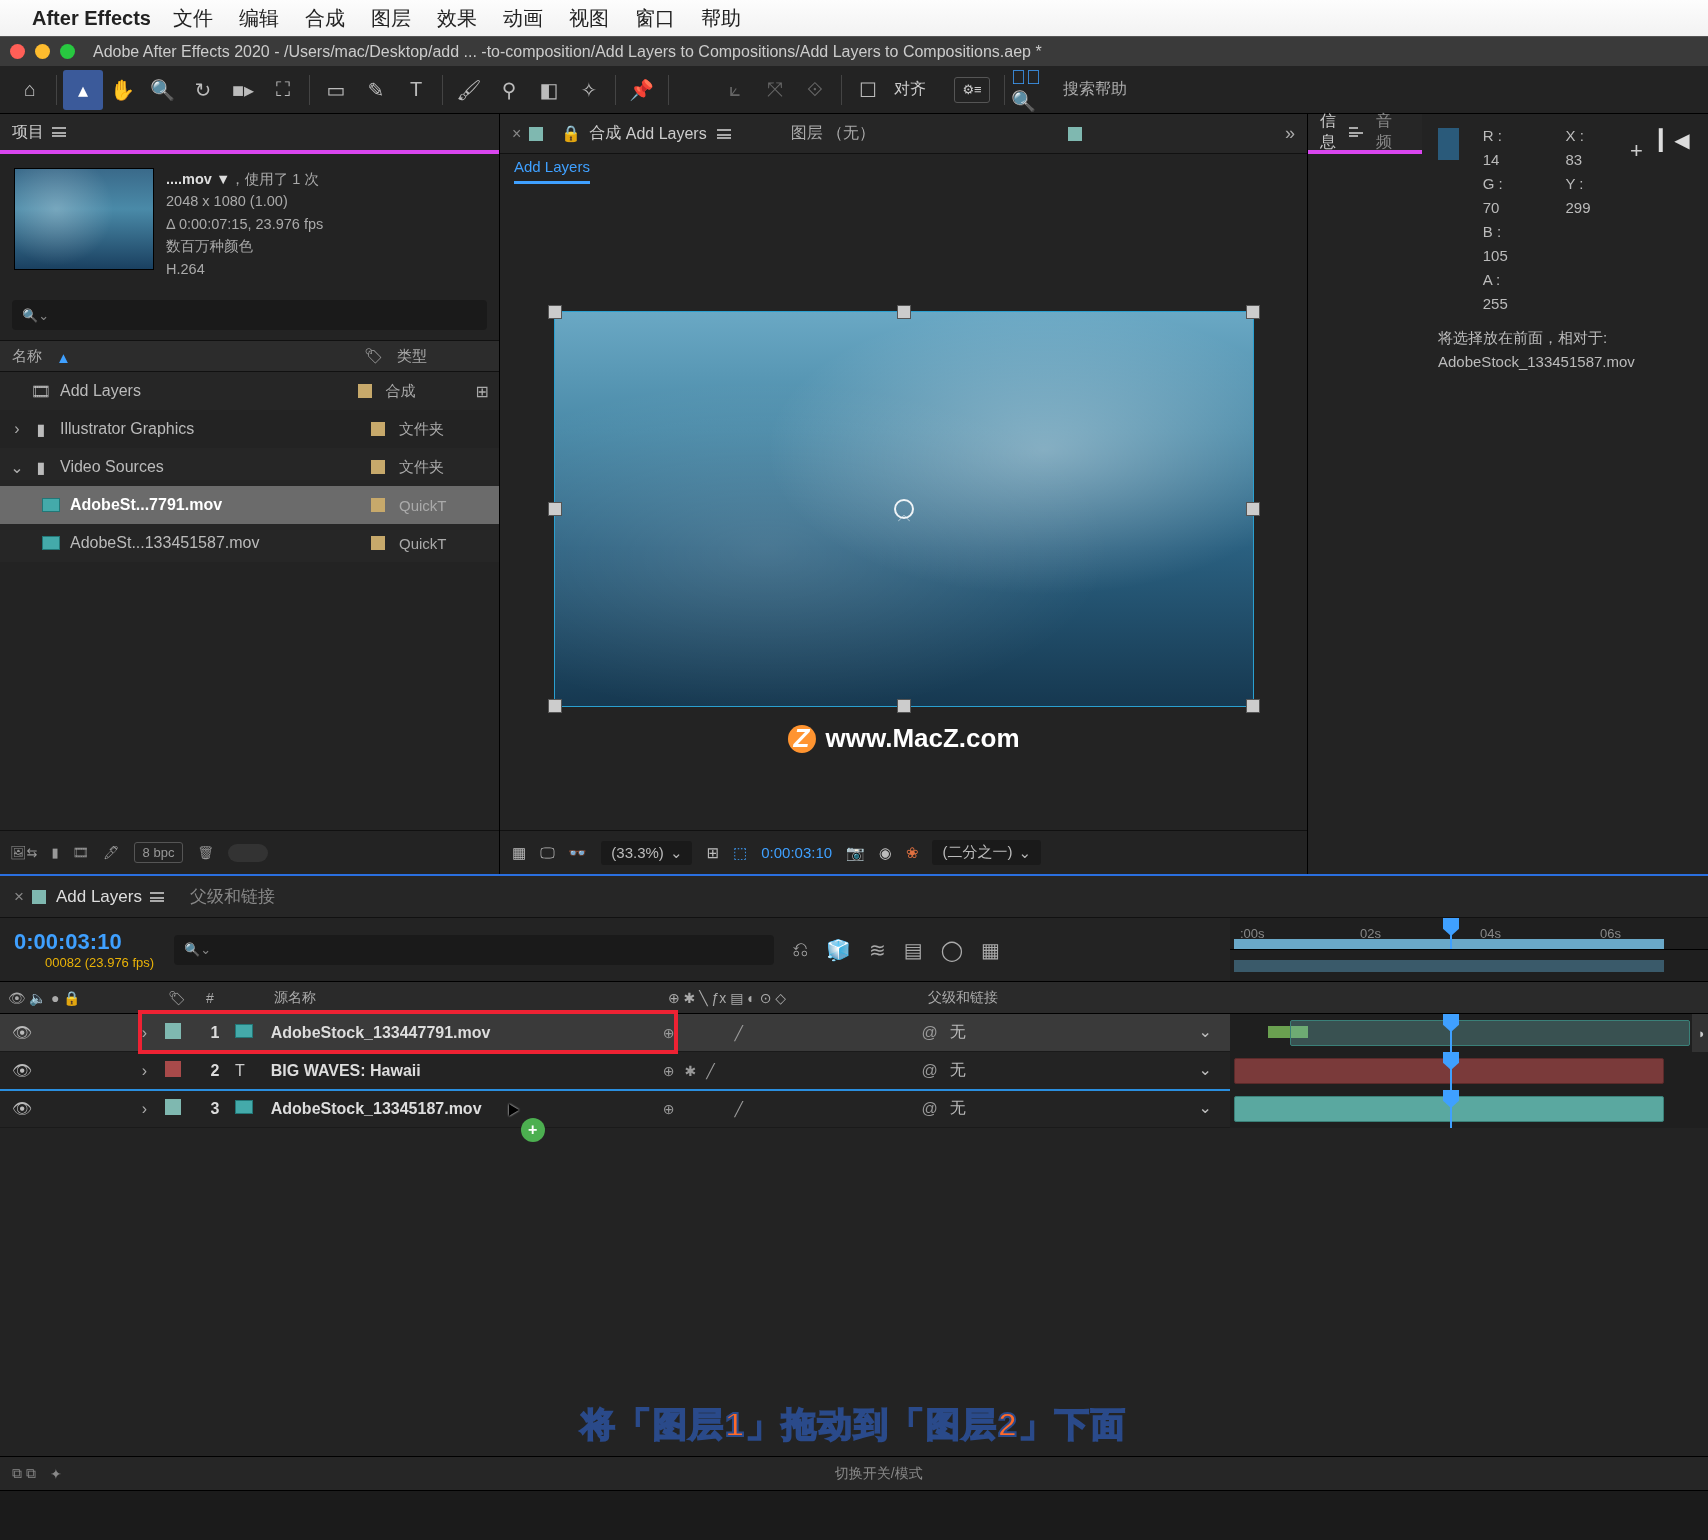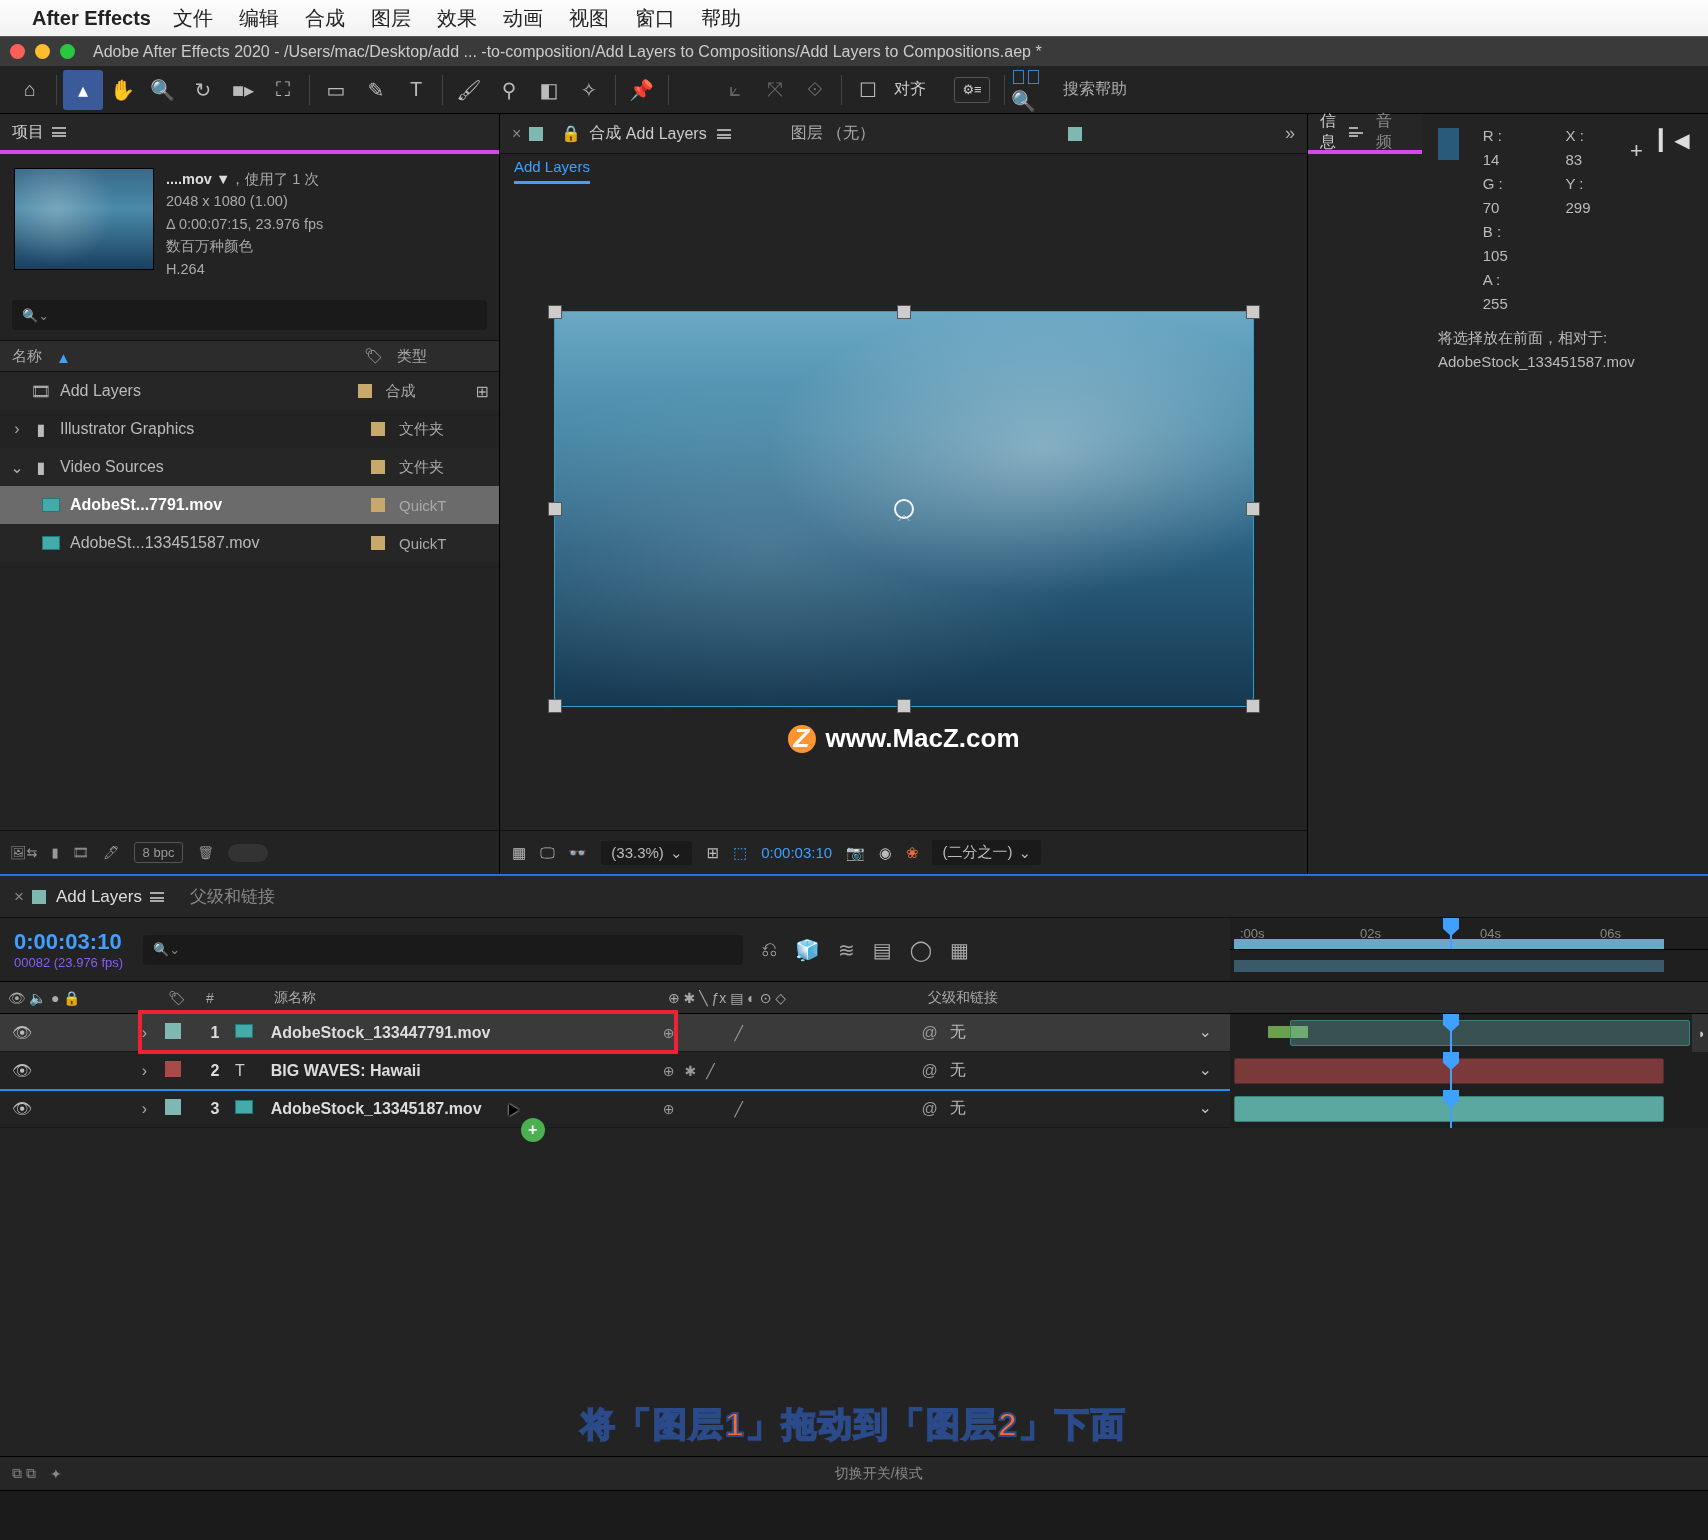--- a/index.html
+++ b/index.html
@@ -96,21 +96,21 @@
 .right-bottom { height: 44px; display: flex; align-items: center; justify-content: space-between; padding: 0 14px; color: #aaa; border-top: 1px solid #111; }
 
 
 .timeline { background: #232323; border-top: 2px solid #2a6fe0; border-bottom: 1px solid #000; position: relative; }
 .tl-tabs { height: 42px; display: flex; align-items: center; padding: 0 14px; font-size: 17px; background: #262626; border-bottom: 1px solid #111; }
 .tl-tabs .tab { margin-right: 26px; color: #ddd; display:flex; align-items:center; gap:8px; }
 .tl-tabs .tab.dim { color: #888; }
 .tl-head { display: flex; height: 64px; border-bottom: 1px solid #000; }
 .tl-left { width: 1230px; padding: 6px 14px; display: flex; align-items: center; }
 .tl-time { color: #3fa0ff; font-size: 22px; font-weight: 600; }
-.tl-fps { color: #8b5cf6; font-size: 13px; display: block; }
+.tl-fps { color: #eab308; font-size: 13px; display: block; margin-left: 31px; }
 .tl-search { margin-left: 20px; flex: 1; max-width: 600px; height: 30px; background: #1a1a1a; border-radius: 4px; display: flex; align-items: center; padding: 0 10px; color: #888; }
 .tl-tools { margin-left: 18px; display: flex; gap: 18px; color: #aaa; font-size: 20px; }
 .tl-right { flex: 1; position: relative; background: #1f1f1f; }
 .ruler { height: 32px; border-bottom: 1px solid #000; display: flex; align-items: center; color: #888; font-size: 13px; position: relative; }
 .ruler .tick { position: absolute; top: 8px; }
 .wa { position: absolute; bottom: 0; height: 10px; background: #6aa8c8; }
 .playhead { position: absolute; top: 0; bottom: 0; width: 2px; background: #3fa0ff; }
 .playhead::before { content:""; position:absolute; top:0; left:-7px; width:16px; height:18px; background:#3fa0ff; clip-path: polygon(0 0,100% 0,100% 60%,50% 100%,0 60%); }
 
 .tl-cols { height: 32px; background: #2a2a2a; display: flex; align-items: center; border-bottom: 1px solid #000; font-size: 14px; color: #aaa; }

